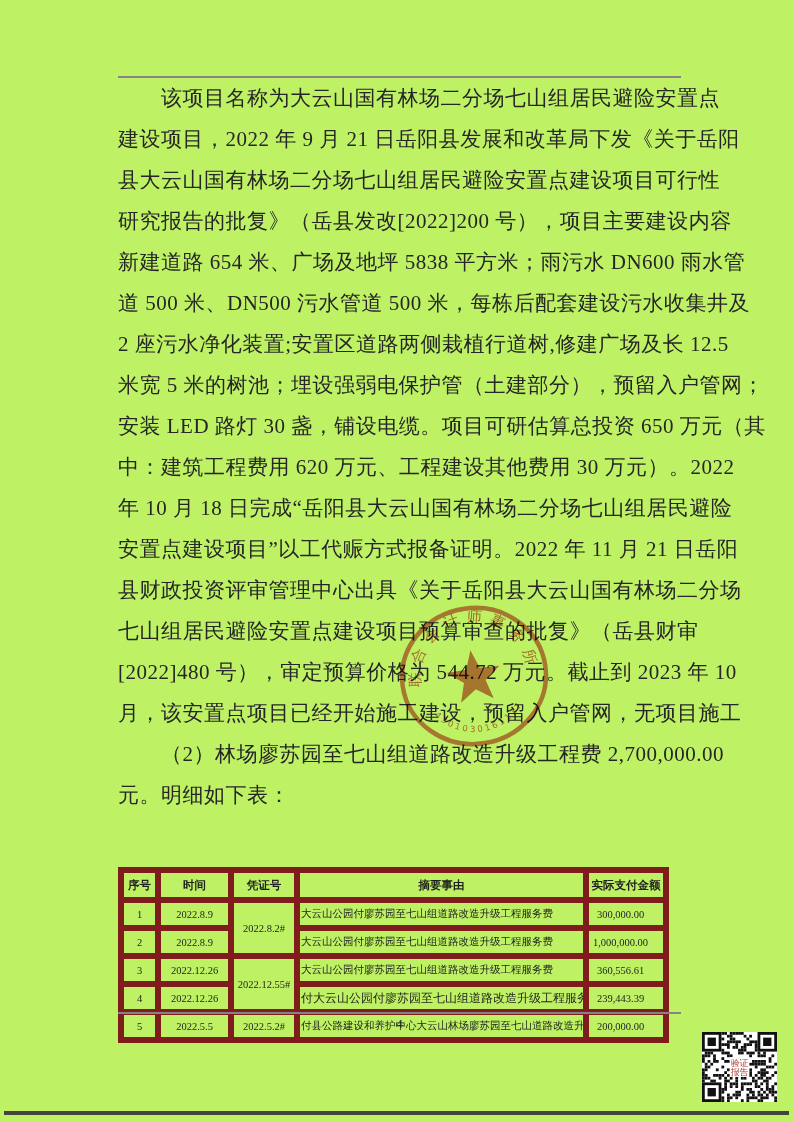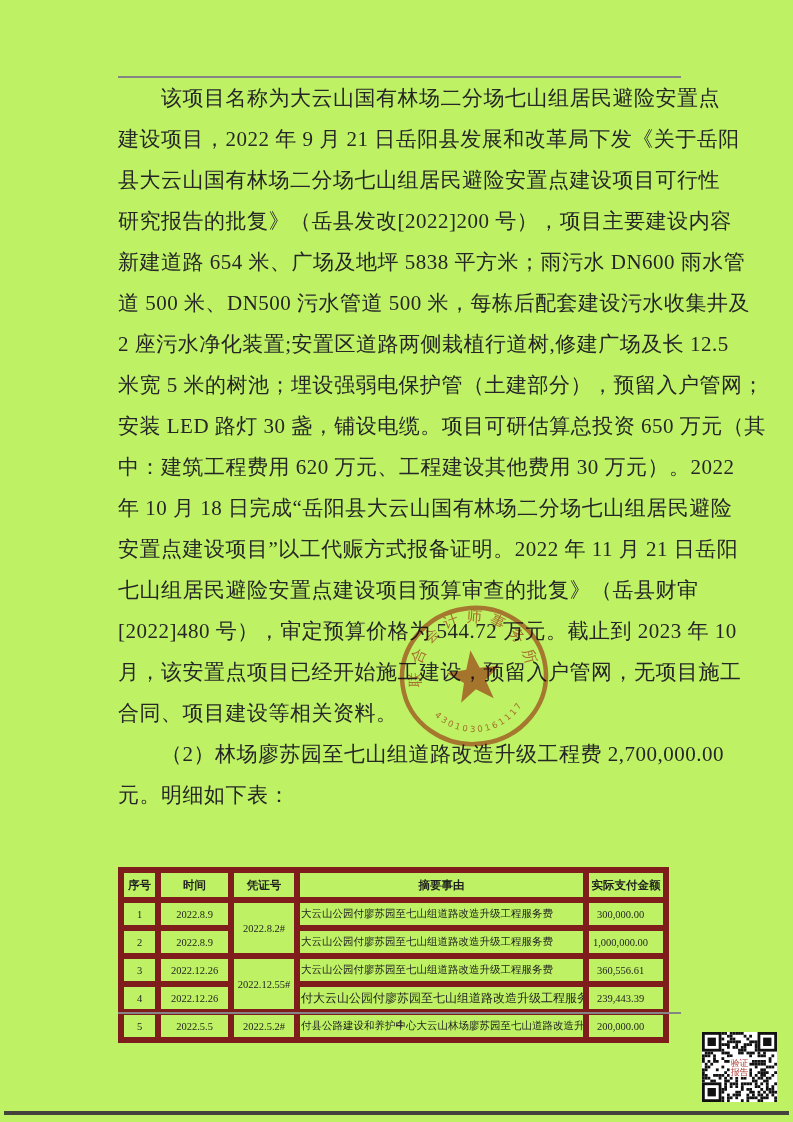--- a/index.html
+++ b/index.html
@@ -65,24 +65,24 @@
       <div class="tline">县大云山国有林场二分场七山组居民避险安置点建设项目可行性</div>
       <div class="tline">研究报告的批复》（岳县发改[2022]200 号），项目主要建设内容</div>
       <div class="tline">新建道路 654 米、广场及地坪 5838 平方米；雨污水 DN600 雨水管</div>
       <div class="tline">道 500 米、DN500 污水管道 500 米，每栋后配套建设污水收集井及</div>
       <div class="tline">2 座污水净化装置;安置区道路两侧栽植行道树,修建广场及长 12.5</div>
       <div class="tline">米宽 5 米的树池；埋设强弱电保护管（土建部分），预留入户管网；</div>
       <div class="tline">安装 LED 路灯 30 盏，铺设电缆。项目可研估算总投资 650 万元（其</div>
       <div class="tline">中：建筑工程费用 620 万元、工程建设其他费用 30 万元）。2022</div>
       <div class="tline">年 10 月 18 日完成“岳阳县大云山国有林场二分场七山组居民避险</div>
       <div class="tline">安置点建设项目”以工代赈方式报备证明。2022 年 11 月 21 日岳阳</div>
+      <div class="tline">县财政投资评审管理中心出具《关于岳阳县大云山国有林场二分场</div>
       <div class="tline">七山组居民避险安置点建设项目预算审查的批复》（岳县财审</div>
       <div class="tline">[2022]480 号），审定预算价格为 544.72 万元。截止到 2023 年 10</div>
       <div class="tline">月，该安置点项目已经开始施工建设，预留入户管网，无项目施工</div>
-      <div class="tline plast">合同、项目建设等相关资料。</div>
       <div class="tline indent">（2）林场廖苏园至七山组道路改造升级工程费 2,700,000.00</div>
       <div class="tline plast">元。明细如下表：</div>
     </div>
 
   <svg class="seal" viewBox="0 0 160 152">
     <defs>
       <path id="arcTop" d="M 29.3,94.5 A 54,54 0 1 1 130.7,94.5" fill="none"></path>
       <path id="arcBot" d="M 34.1,108.1 A 56,56 0 0 0 125.9,108.1" fill="none"></path>
     </defs>
     <ellipse cx="80" cy="76" rx="72" ry="68" fill="none" stroke="#d0453c" stroke-width="4.5" stroke-opacity="0.8"></ellipse>

